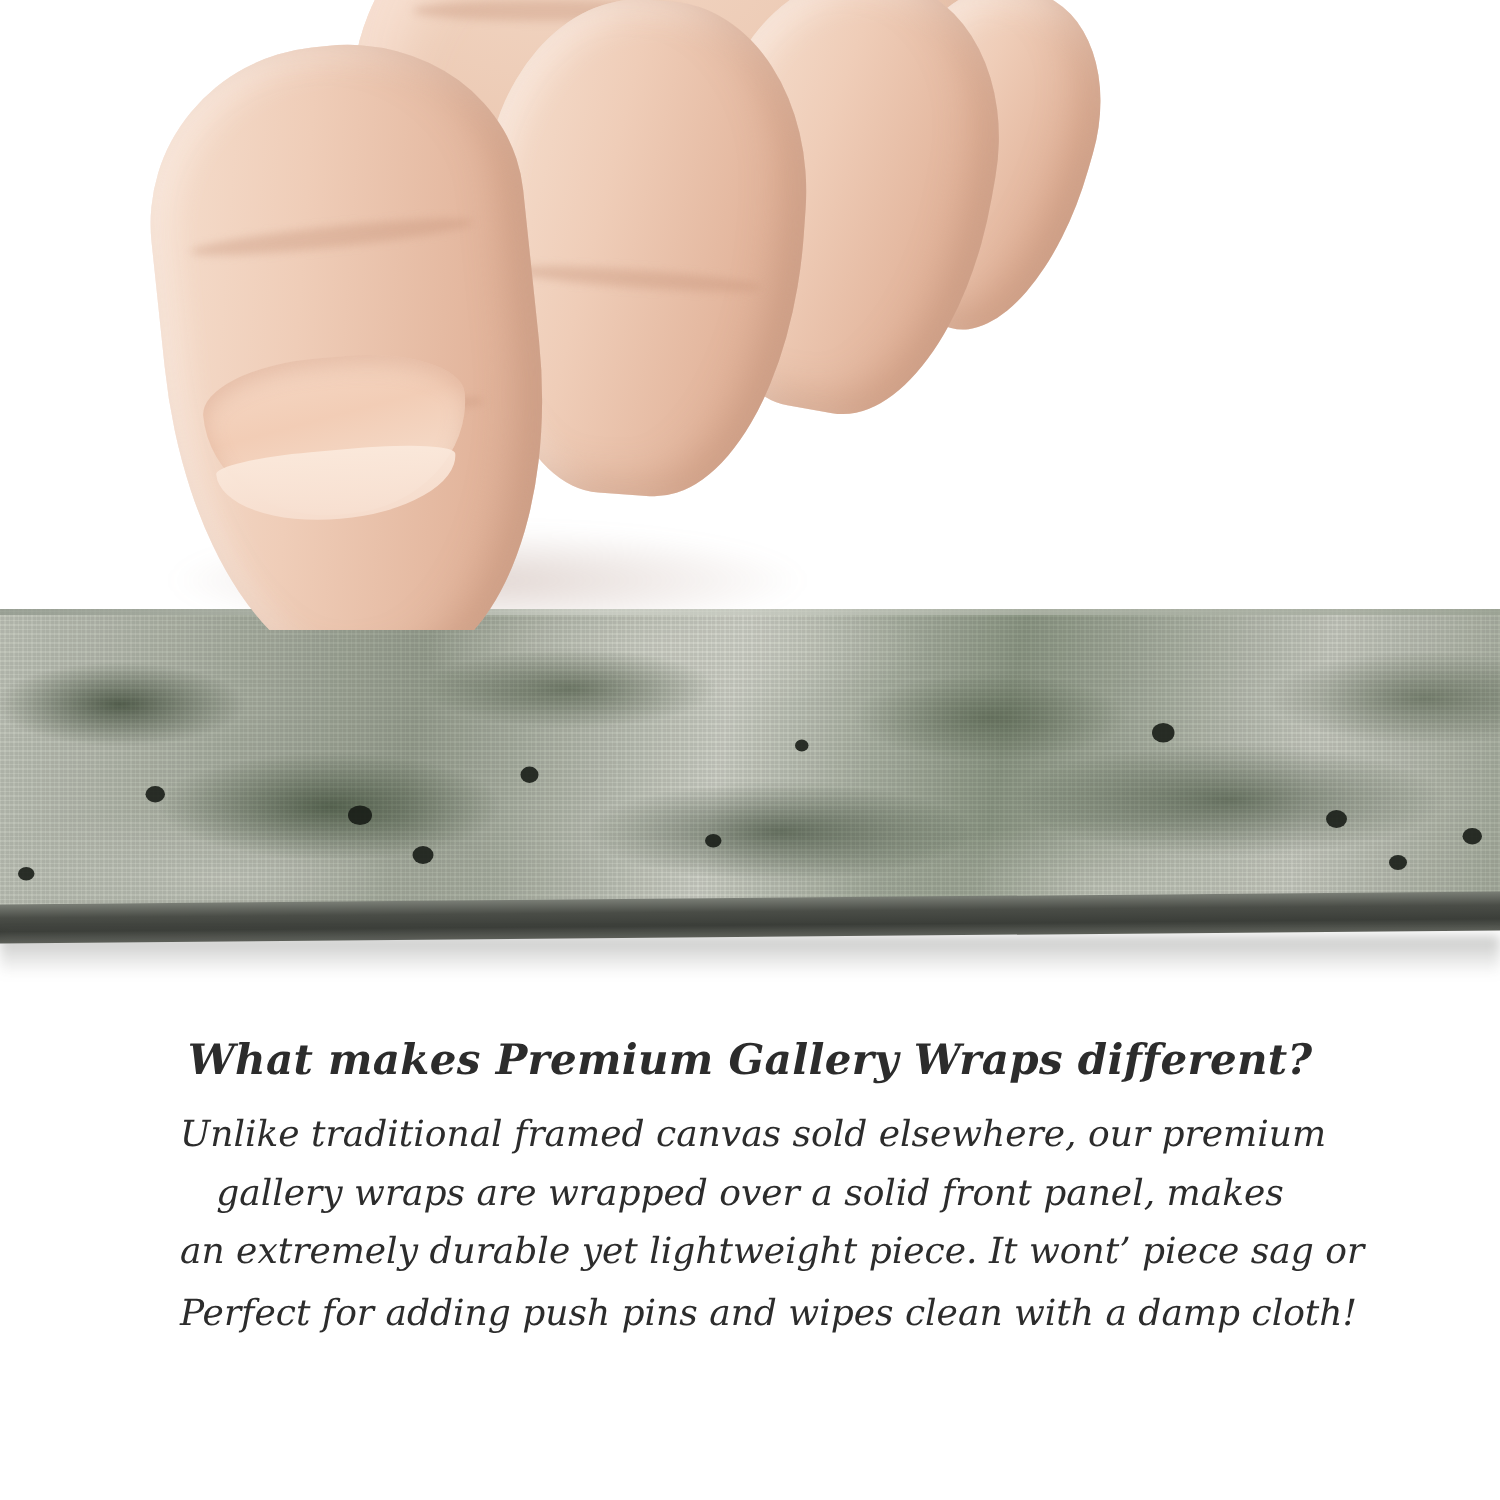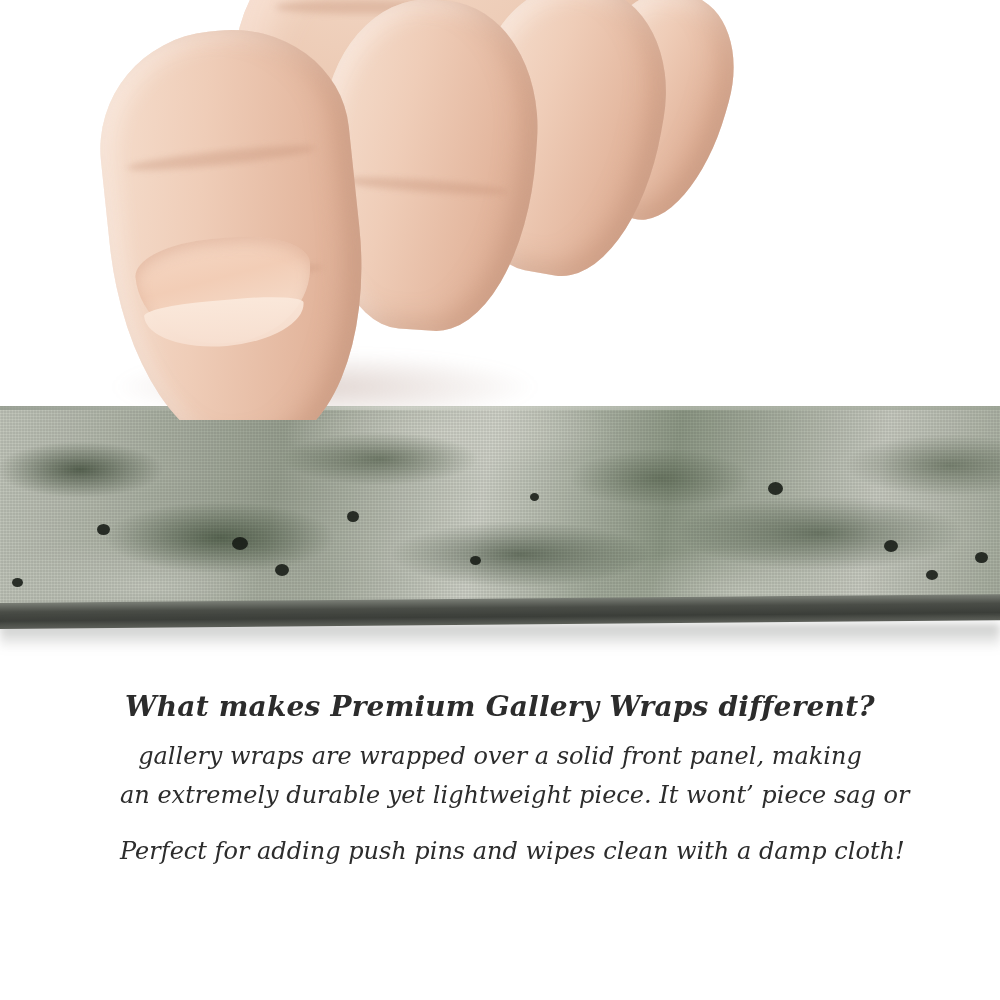--- a/index.html
+++ b/index.html
@@ -222,21 +222,21 @@
     line-height: 39px;
     font-weight: 400;
     padding: 0 120px;
   }
   .caption-body .line {
     display: block;
     white-space: nowrap;
   }
   .caption-final {
     display: block;
-    margin-top: 17px;
+    margin-top: 2px;
     white-space: nowrap;
   }
 </style>
 </head>
 <body>
 
 <div class="product-image">
 
   <div class="hand-wrap">
     <div class="hand">
@@ -275,19 +275,20 @@
     <div class="canvas-speck" style="left:926px; top:164px; width:12px; height:10px;"></div>
     <div class="canvas-speck" style="left:975px; top:146px; width:13px; height:11px;"></div>
     <div class="canvas-speck" style="left:12px;  top:172px; width:11px; height:9px;"></div>
   </div>
   <div class="canvas-side"></div>
   <div class="canvas-shadow"></div>
 
   <div class="caption">
     <div class="caption-heading">What makes Premium Gallery Wraps different?</div>
     <div class="caption-body">
-      <span class="line">gallery wraps are wrapped over a solid front panel, making</span>
+      <span class="line">Unlike traditional framed canvas sold elsewhere, our premium</span>
+      <span class="line">gallery wraps are wrapped over a solid front panel, makes</span>
       <span class="line">an extremely durable yet lightweight piece. It wont’ piece sag or</span>
       <span class="caption-final">Perfect for adding push pins and wipes clean with a damp cloth!</span>
     </div>
   </div>
 
 </div>
 
 </body></html>

